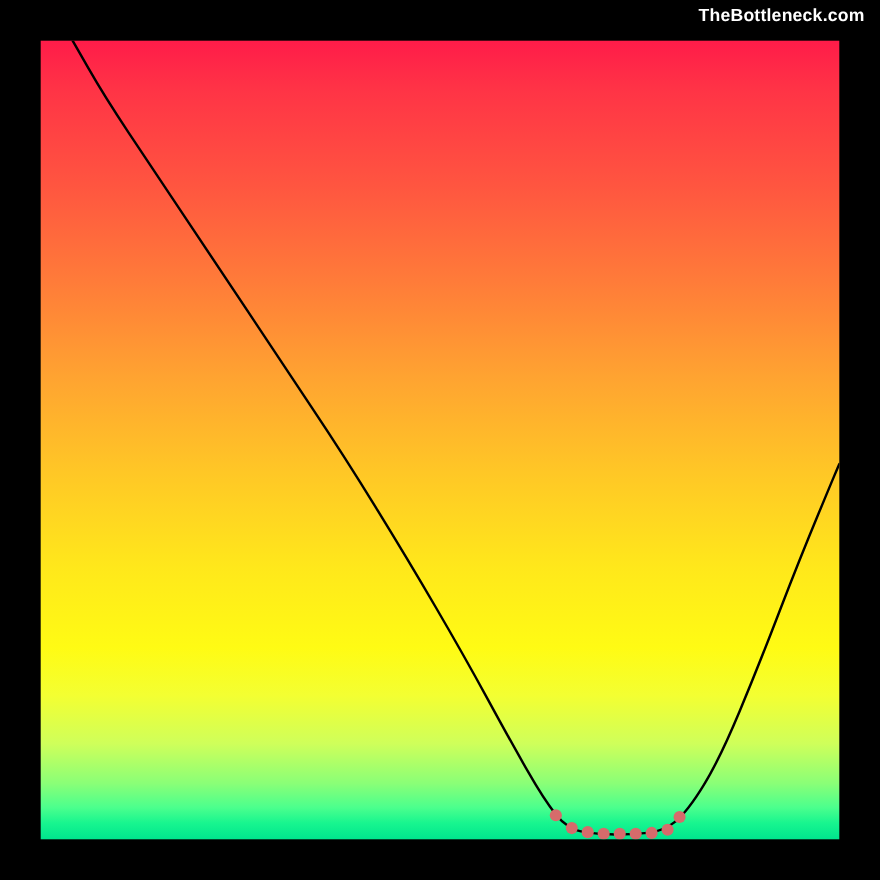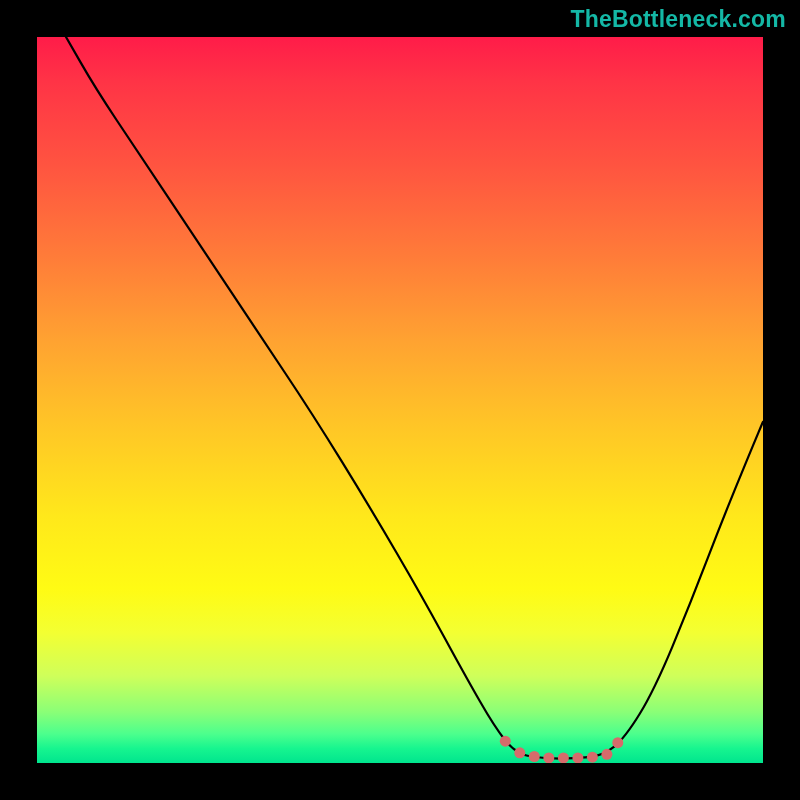--- a/index.html
+++ b/index.html
@@ -14,23 +14,23 @@
   .frame {
     position: relative;
     width: 800px;
     height: 800px;
     background: #000;
   }
   .watermark {
     position: absolute;
     top: 6px;
     right: 14px;
-    font-size: 23px;
+    font-size: 16px;
     font-weight: 600;
-    color: #14b8a6;
+    color: #ffffff;
     letter-spacing: 0.2px;
     z-index: 10;
   }
   .plot {
     position: absolute;
     left: 37px;
     top: 37px;
     width: 726px;
     height: 726px;
   }

